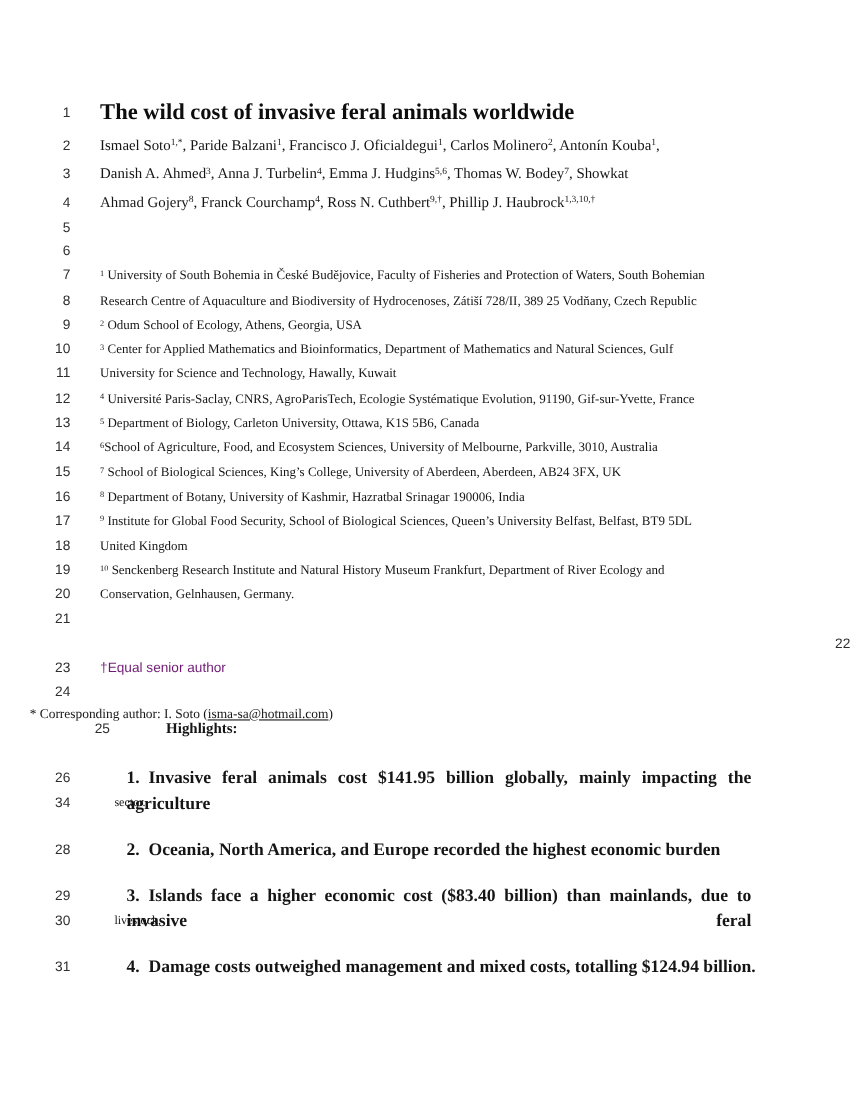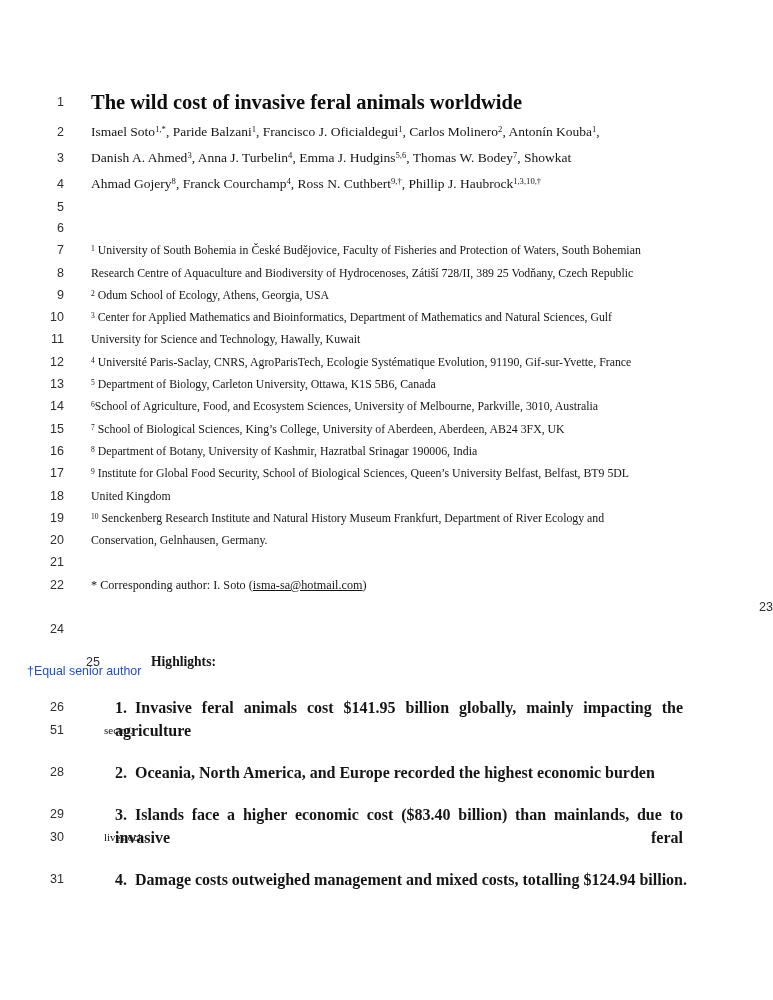--- a/index.html
+++ b/index.html
@@ -57,25 +57,25 @@
   .c-blank-author { height: 20px;   line-height: 20px; }
 
   .c-affil-head   { height: 22.3px; line-height: 22.3px; }
   .c-affil-head .content { font-size: 11.8px; font-weight: bold; }
 
   .c-affil        { height: 22.3px; line-height: 22.3px; }
   .c-affil .content { font-size: 11.8px; }
 
   .c-blank        { height: 22.3px; line-height: 22.3px; }
 
-  .c-note         { height: 22.3px; line-height: 22.3px; }
+  .c-note         { height: 22.3px; line-height: 22.3px; flex-direction: column; }
   .c-note .content { font-size: 12.2px; }
 
-  .c-note-sans    { height: 22.3px; line-height: 22.3px; flex-direction: column; }
-  .c-note-sans .content { font-family: "Liberation Sans", sans-serif; font-size: 12.4px; color: #1d4ed8; }
+  .c-note-sans    { height: 22.3px; line-height: 22.3px; }
+  .c-note-sans .content { font-family: "Liberation Sans", sans-serif; font-size: 12.4px; color: #701a75; }
 
   .c-heading      { height: 30px; line-height: 30px; margin-top: 6px; padding-left: 36px; }
   .c-heading .content { font-size: 13.6px; font-weight: bold; padding-left: 24px; }
 
   .c-item         { height: 23px; line-height: 23px; margin-top: 19px; }
   .c-item .content { font-size: 16px; padding-left: 24px; font-weight: bold; }
 
   .c-item-cont    { height: 23px; line-height: 23px; }
   .c-item-cont .content { font-size: 11px; padding-left: 13px; }
 
@@ -213,21 +213,21 @@
     <span class="ln">25</span>
     <span class="content">Highlights:</span>
   </div>
 
   <div class="row c-item just">
     <span class="ln">26</span>
     <span class="content">1. Invasive feral animals cost $141.95 billion globally, mainly impacting the agriculture</span>
   </div>
 
   <div class="row c-item-cont">
-    <span class="ln">51</span>
+    <span class="ln">34</span>
     <span class="content">sector.</span>
   </div>
 
   <div class="row c-item">
     <span class="ln">28</span>
     <span class="content">2. Oceania, North America, and Europe recorded the highest economic burden</span>
   </div>
 
   <div class="row c-item just">
     <span class="ln">29</span>

